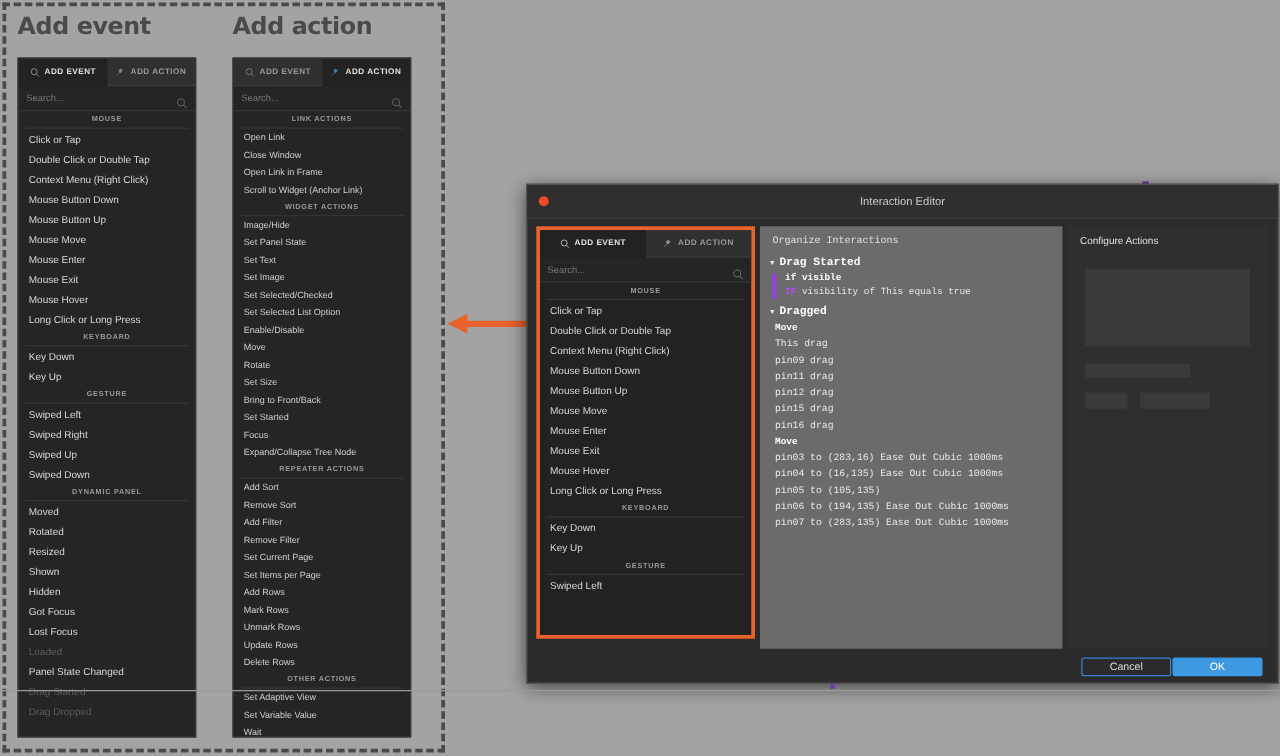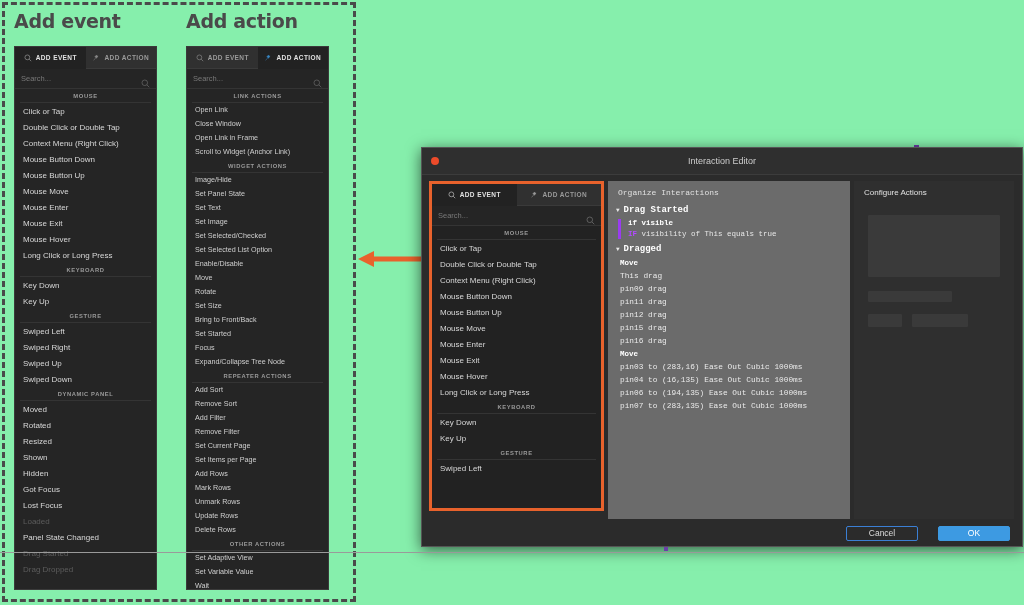--- a/index.html
+++ b/index.html
@@ -3,21 +3,21 @@
 <meta charset="utf-8">
 <title>Interaction Editor</title>
 <style>
   * { box-sizing: border-box; margin: 0; padding: 0; }
   html, body {
     width: 1024px; height: 605px;
     background: #000000;
     font-family: "Liberation Sans", sans-serif;
     overflow: hidden;
   }
-  #root { position: relative; width: 1024px; height: 605px; background: #86efac; }
+  #root { position: relative; width: 1024px; height: 605px; background: #a3a3a3; }
 
   
   .dashed-region {
     position: absolute; left: 2px; top: 2px; width: 354px; height: 600px;
     border: 3px dashed #4a4a4a;
     border-right-width: 3px;
   }
 
   .section-heading {
     position: absolute;
@@ -151,21 +151,21 @@
   
   .ph { background: #3a3a3a; border-radius: 1px; }
   .ph-big   { margin: 12px 14px 0 14px; height: 62px; }
   .ph-mid   { margin: 14px 14px 0 14px; width: 84px; height: 11px; }
   .ph-s1    { margin: 12px 0 0 14px; width: 34px; height: 13px; display:inline-block; vertical-align: top; }
   .ph-s2    { margin: 12px 0 0 6px;  width: 56px; height: 13px; display:inline-block; vertical-align: top; }
 
   .dialog-footer {
     position: absolute; left: 0; right: 0; bottom: 0; height: 26px;
     display: flex; align-items: center; justify-content: flex-end;
-    padding-right: 12px; gap: 20px;
+    padding-right: 12px; gap: 1px;
   }
   .btn {
     font-size: 8.5px; height: 15px; min-width: 72px;
     display: flex; align-items: center; justify-content: center;
     border-radius: 2px; cursor: pointer; user-select: none;
   }
   .btn-cancel { background: transparent; border: 1px solid #3b7fd4; color: #dcdcdc; }
   .btn-ok     { background: #3d9ae2; border: 1px solid #3d9ae2; color: #ffffff; }
 
   
@@ -417,20 +417,21 @@
             <div class="act-group">Move</div>
             <div class="act-row">This drag</div>
             <div class="act-row">pin09 drag</div>
             <div class="act-row">pin11 drag</div>
             <div class="act-row">pin12 drag</div>
             <div class="act-row">pin15 drag</div>
             <div class="act-row">pin16 drag</div>
             <div class="act-group">Move</div>
             <div class="act-row">pin03 to (283,16) Ease Out Cubic 1000ms</div>
             <div class="act-row">pin04 to (16,135) Ease Out Cubic 1000ms</div>
+            <div class="act-row">pin05 to (105,135)</div>
             <div class="act-row">pin06 to (194,135) Ease Out Cubic 1000ms</div>
             <div class="act-row">pin07 to (283,135) Ease Out Cubic 1000ms</div>
           </div>
       </div>
 
       <div class="col-configure">
         <div class="col-head">Configure Actions</div>
         <div class="ph ph-big"></div>
         <div class="ph ph-mid"></div>
         <div>

